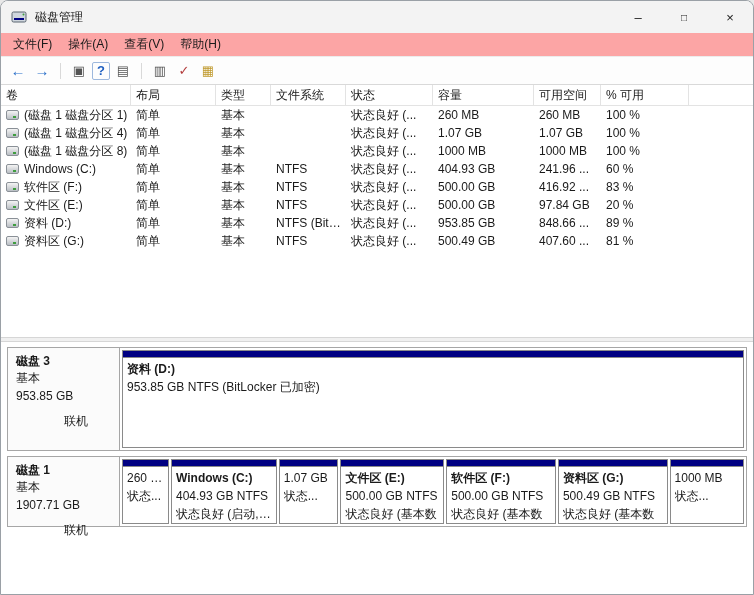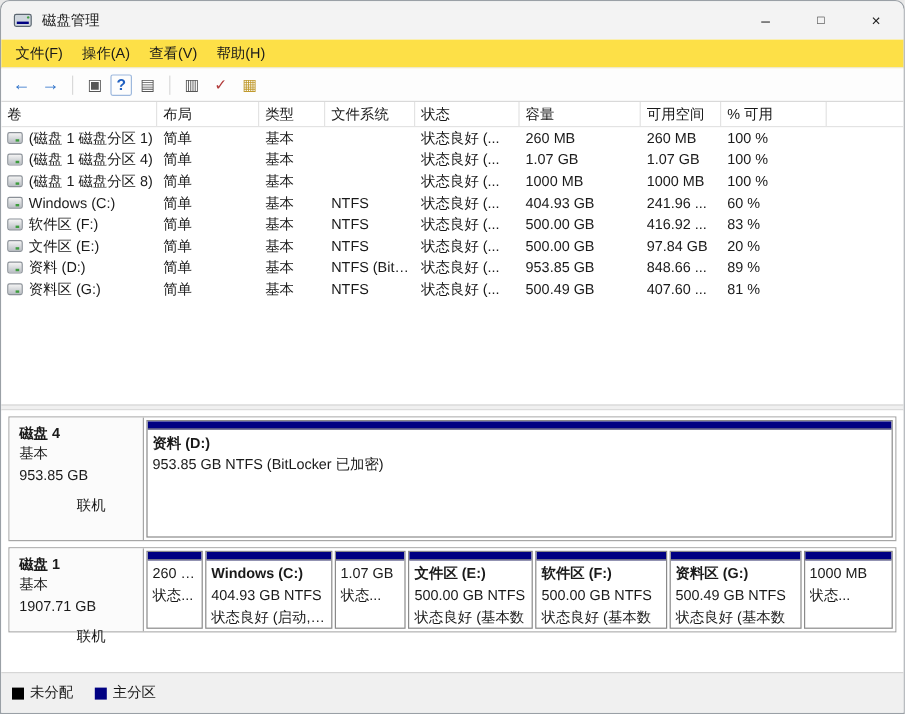--- a/index.html
+++ b/index.html
@@ -19,21 +19,21 @@
   }
   
   .titlebar { flex: 0 0 32px; background: #f3f3f3; display: flex; align-items: center; padding-left: 10px; }
   .app-icon { width: 16px; height: 16px; margin-right: 8px; display: inline-flex; }
   .title { font-size: 12px; }
   .win-controls { margin-left: auto; display: flex; height: 100%; }
   .win-btn { width: 46px; height: 100%; border: 0; background: transparent; font-size: 13px;
              display: flex; align-items: center; justify-content: center; font-family: inherit; color: #1a1a1a; }
   .win-btn.max { font-size: 10px; }
   
-  .menubar { flex: 0 0 24px; background: #fde047; display: flex; align-items: center; padding: 0 4px; border-bottom: 1px solid #ececec; }
+  .menubar { flex: 0 0 24px; background: #fca5a5; display: flex; align-items: center; padding: 0 4px; border-bottom: 1px solid #ececec; }
   .menu-item { padding: 3px 8px; }
   
   .toolbar { flex: 0 0 28px; background: #fdfdfd; display: flex; align-items: center; padding: 0 6px; gap: 2px; border-bottom: 1px solid #d9d9d9; }
   .tb-btn { width: 22px; height: 22px; display: flex; align-items: center; justify-content: center; font-size: 13px; color: #555; }
   .tb-sep { width: 1px; height: 16px; background: #d9d9d9; margin: 0 5px; }
   .tb-btn.arrow { color: #2a6fc9; font-size: 15px; }
   .tb-btn.helpc { color: #1f5fc0; font-weight: bold; border: 1px solid #9db8dd; border-radius: 2px; width: 18px; height: 18px; }
   .tb-btn.check { color: #b23b3b; }
   .tb-btn.warn { color: #c09a2e; }
   
@@ -248,21 +248,21 @@
       <span class="cell"></span>
     </div>
   </div>
 
   <div class="splitter"></div>
 
   <div class="graph">
 
     <div class="disk-row d0">
       <div class="disk-label">
-        <div class="dname">磁盘 4</div>
+        <div class="dname">磁盘 3</div>
         <div>基本</div>
         <div>953.85 GB</div>
         <div class="dstatus">联机</div>
       </div>
       <div class="parts">
         <div class="part pw-full">
           <div class="strip"></div>
           <div class="pbody">
             <div class="ptitle">资料 (D:)</div>
             <div>953.85 GB NTFS (BitLocker 已加密)</div>
@@ -332,24 +332,14 @@
           <div class="pbody">
             <div class="ptitle"></div>
             <div>1000 MB</div>
             <div>状态...</div>
           </div>
         </div>
       </div>
     </div>
   </div>
 
-  <div class="legendbar">
-    <span class="legend-item">
-      <span class="sq sq-unalloc"></span>
-      <span>未分配</span>
-    </span>
-    <span class="legend-item">
-      <span class="sq sq-primary"></span>
-      <span>主分区</span>
-    </span>
-  </div>
 
 </div>
 
 </body></html>

